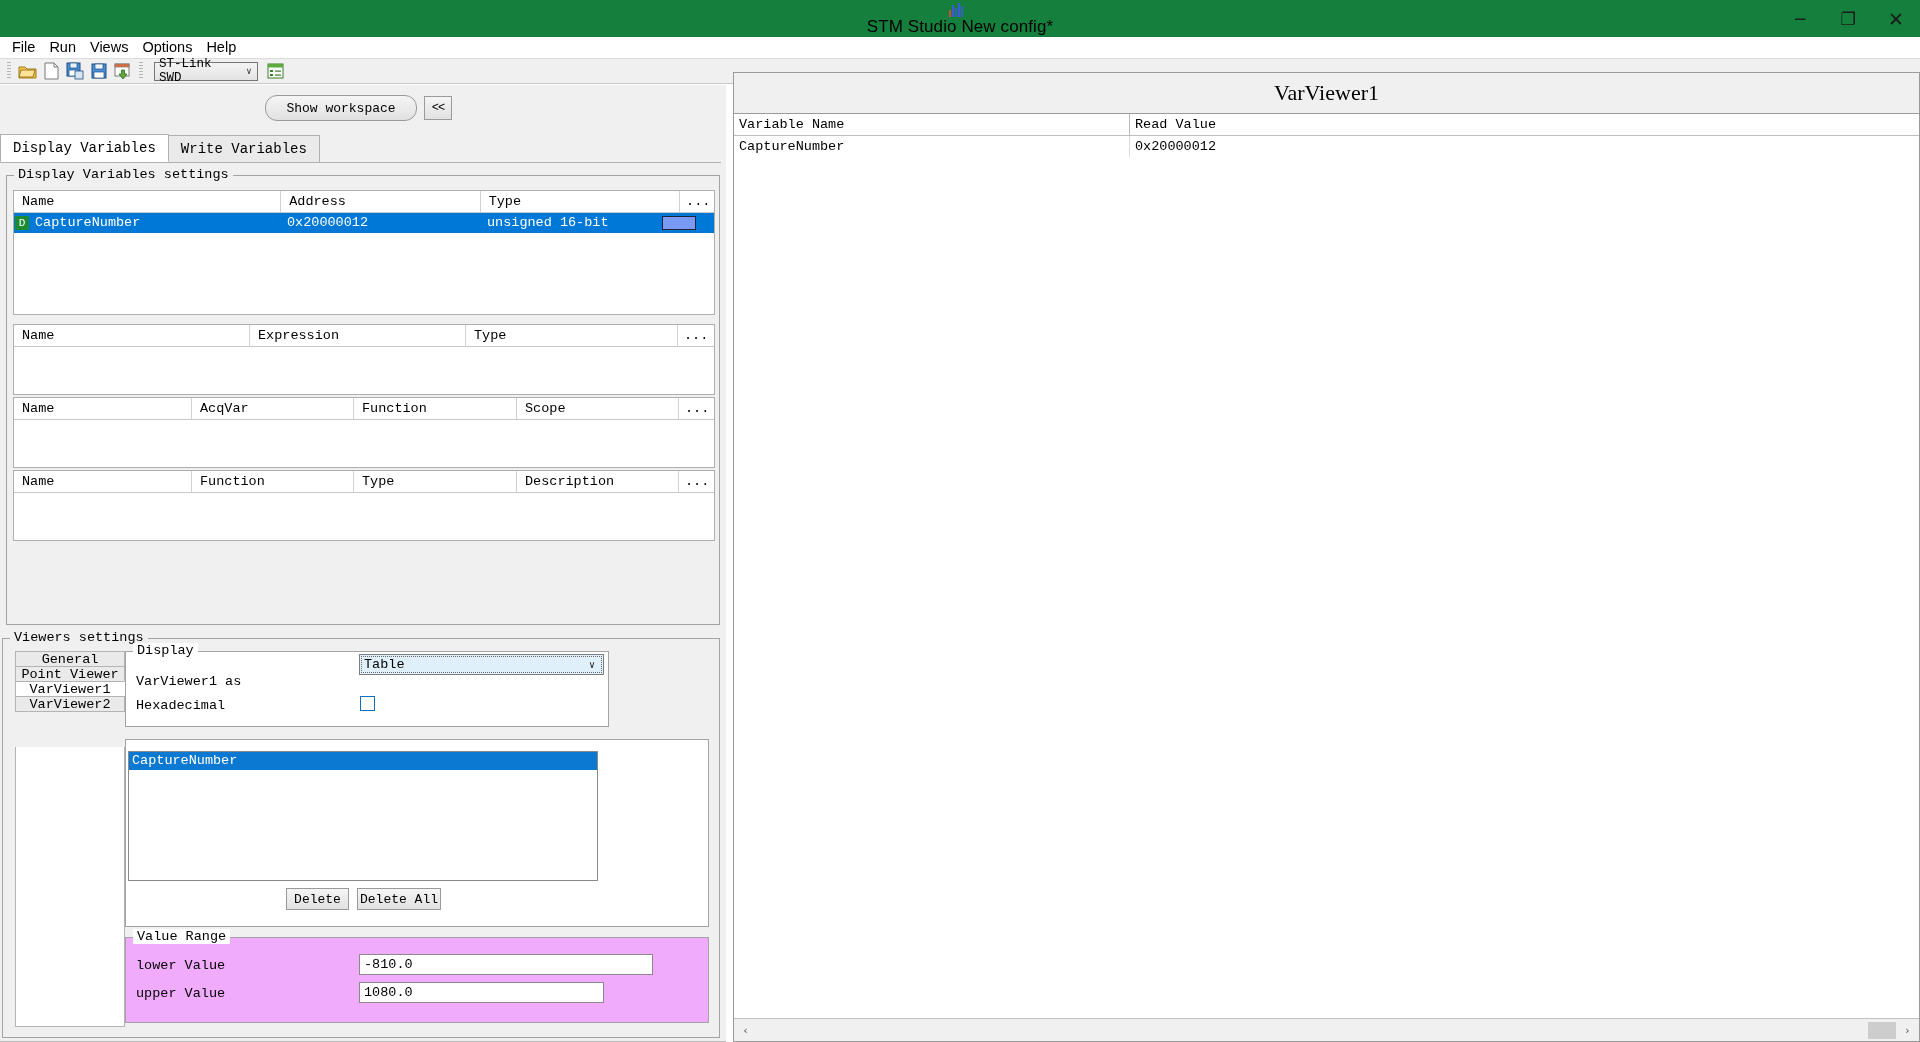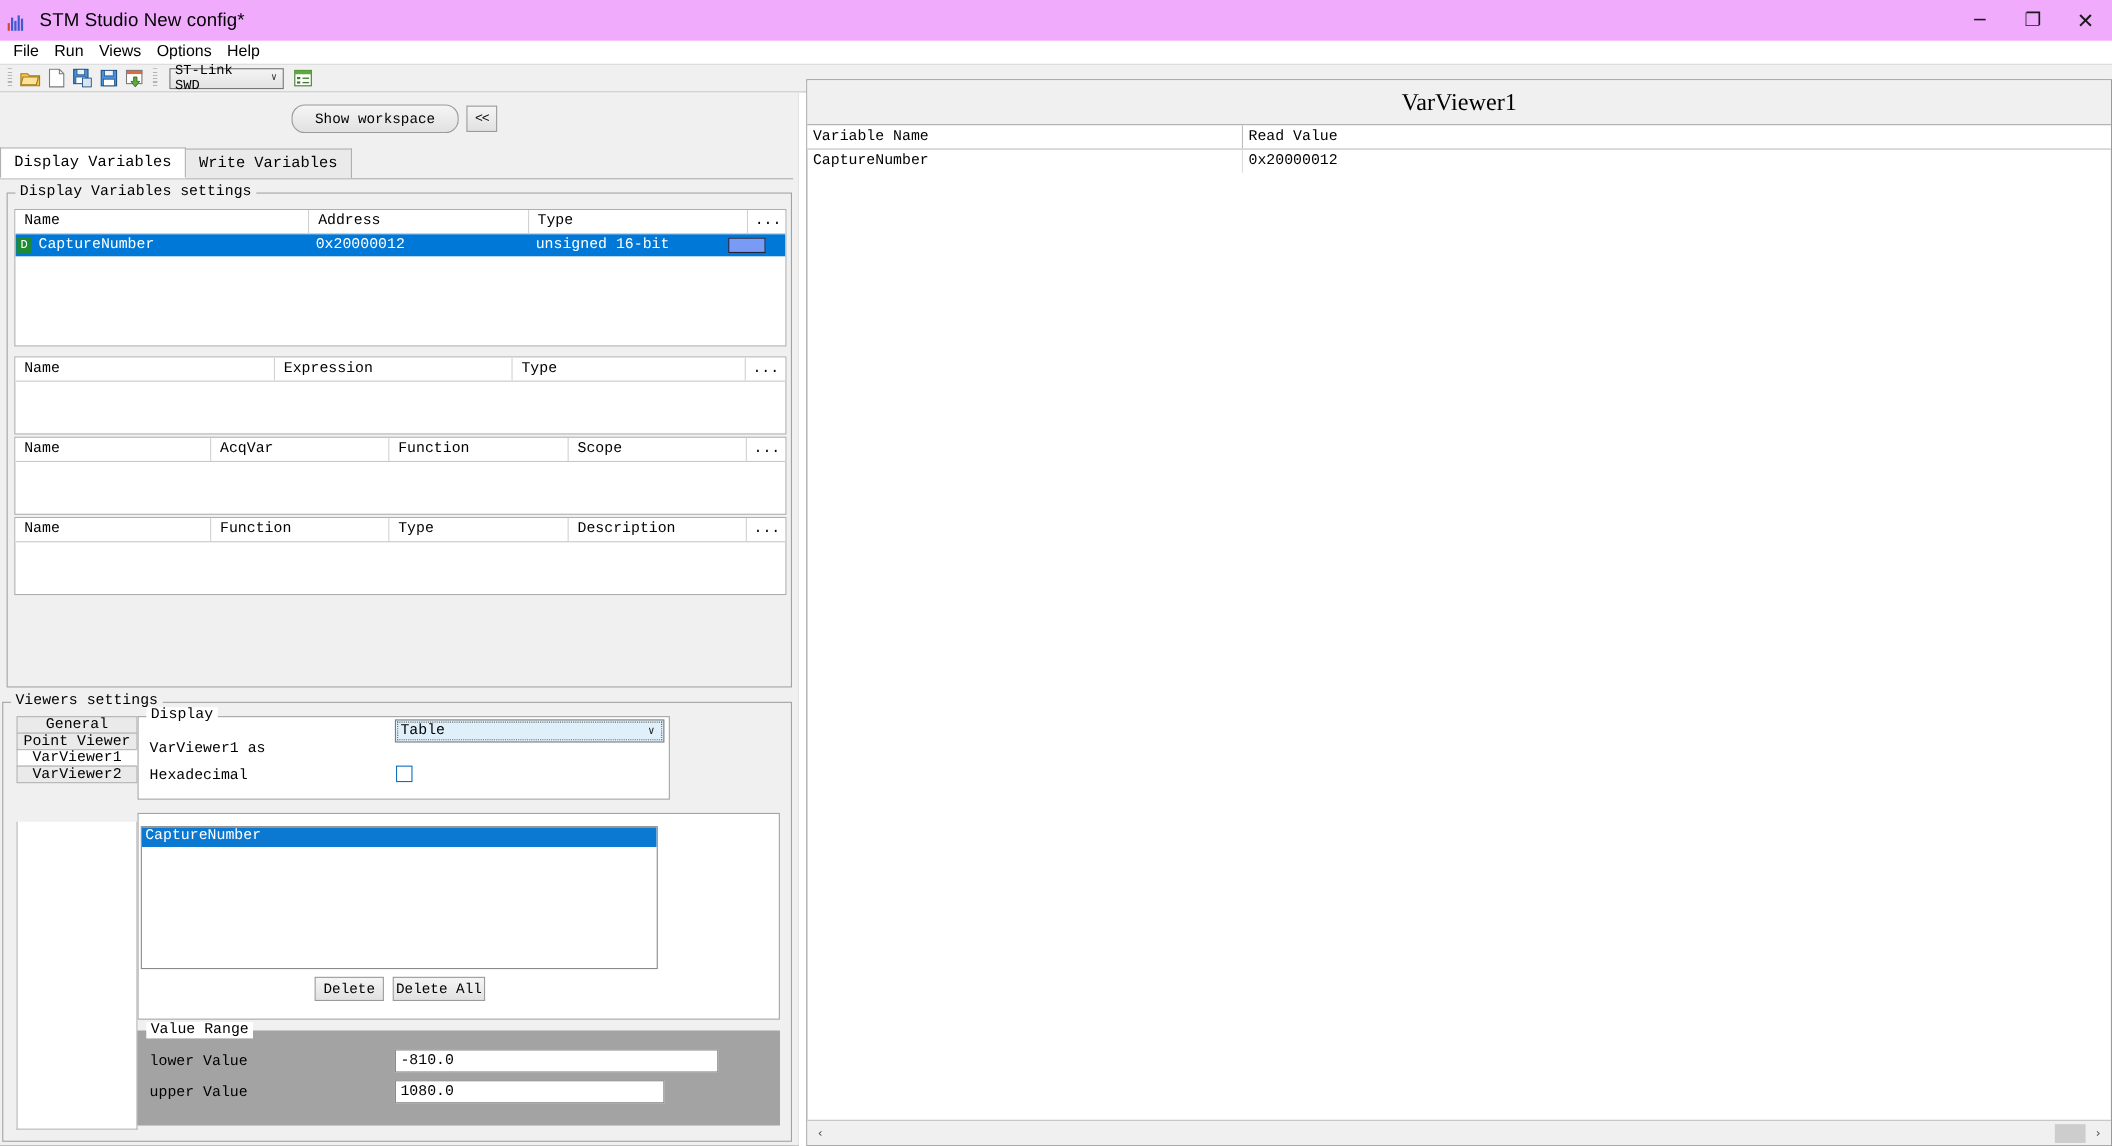--- a/index.html
+++ b/index.html
@@ -11,24 +11,25 @@
     background: #ffffff;
     font-family: "Liberation Sans", sans-serif;
     font-size: 13px;
     color: #000000;
   }
   * { box-sizing: border-box; }
 
   
   .titlebar {
     height: 37px;
-    background: #f0abfc;
+    background: #15803d;
     display: flex;
     align-items: center;
     position: relative;
+    flex-direction: column;
   }
   .title-logo {
     width: 22px; height: 18px;
     margin-left: 7px; margin-right: 7px;
     display: flex; align-items: flex-end; gap: 1px;
   }
   .title-logo i { display:block; width:2px; background:#3b5bd0; }
   .title-logo i.r { background:#d04a3b; }
   .title-text {
     font-size: 17px;
@@ -503,21 +504,21 @@
           <div class="legend" style="background:#737373;margin-top:44px;">List of Variables</div>
           <div class="listbox" style="left:2px; top:11px; width:470px; height:130px;">
             <div class="li sel">CaptureNumber</div>
           </div>
           <div style="position:absolute; left:160px; top:148px; display:flex; gap:8px;">
             <div class="btn" style="width:63px;height:22px;">Delete</div>
             <div class="btn" style="width:84px;height:22px;">Delete All</div>
           </div>
         </div>
 
-        <div class="gbox" style="left:122px; top:298px; width:584px; height:86px; background:#a3a3a3;">
+        <div class="gbox" style="left:122px; top:298px; width:584px; height:86px; background:#f0abfc;">
           <div class="legend" style="background:#ffffff;">Value Range</div>
           <div class="field-label" style="position:absolute; left:10px; top:20px;">lower Value</div>
           <div class="txtin" style="left:233px; top:16px; width:294px;">-810.0</div>
           <div class="field-label" style="position:absolute; left:10px; top:48px;">upper Value</div>
           <div class="txtin" style="left:233px; top:44px; width:245px;">1080.0</div>
         </div>
       </div>
 
       <div class="lp-scroll"></div>
     </div>

